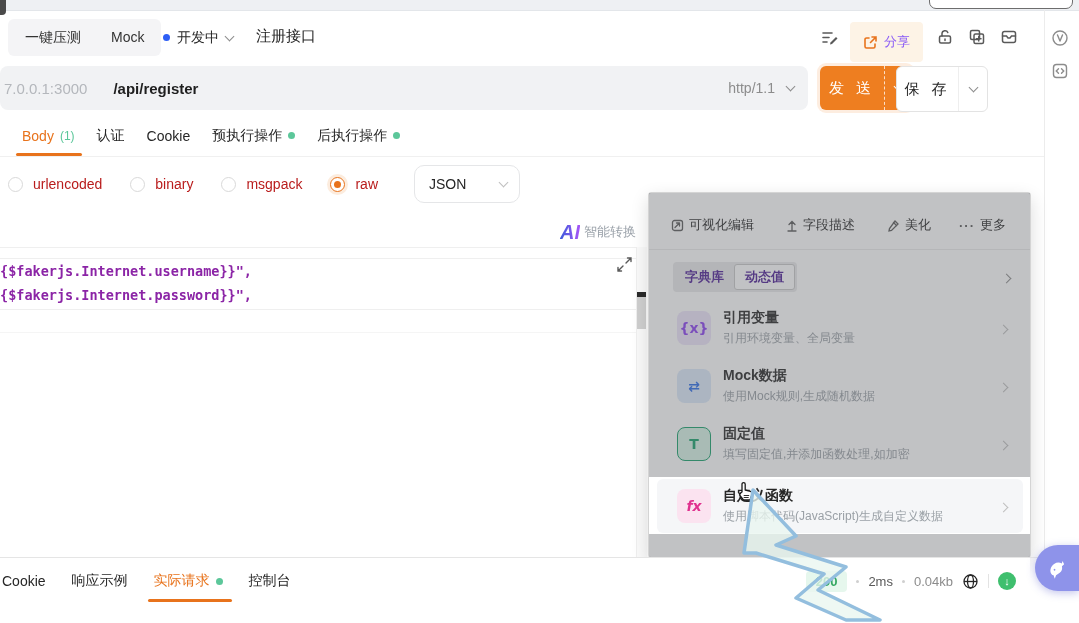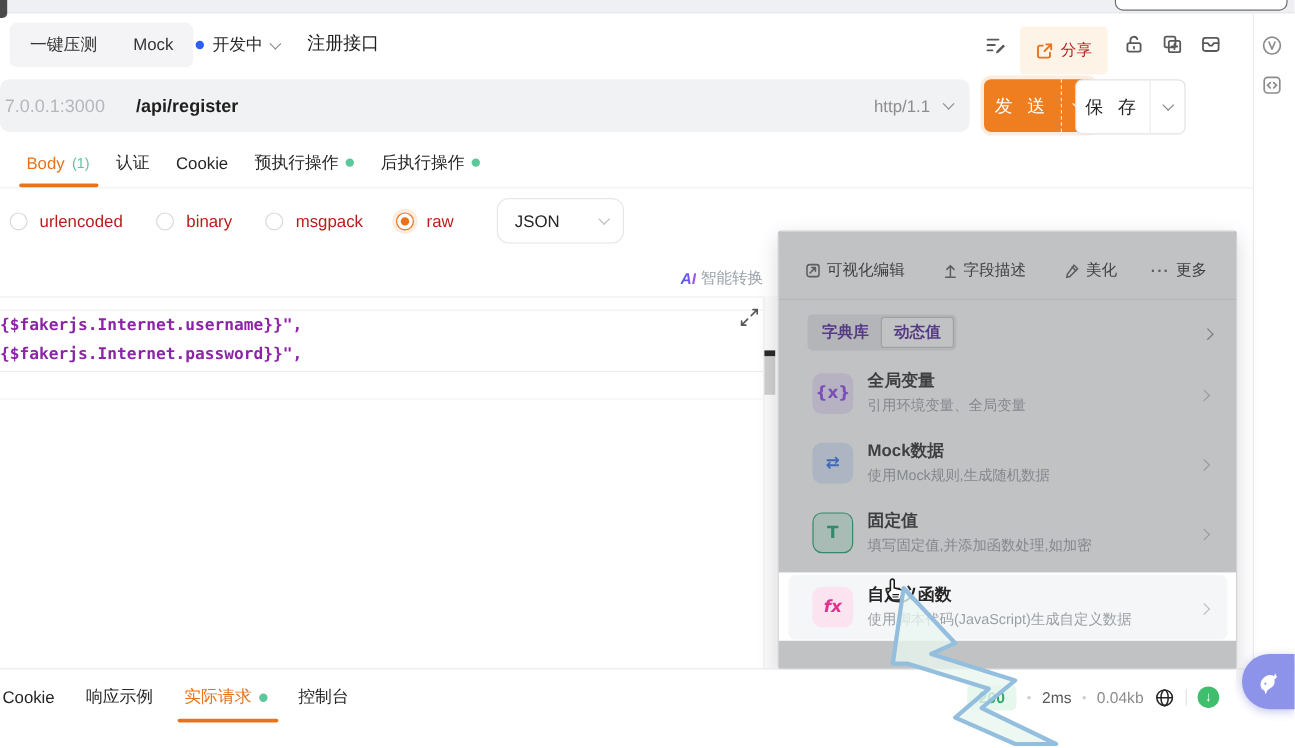--- a/index.html
+++ b/index.html
@@ -17,21 +17,21 @@
   .hdr-tab{padding:0 15px;font-size:14px;color:#333;line-height:37px;cursor:default;}
   .status{left:163px;top:19px;height:37px;display:flex;align-items:center;gap:7px;}
   .bdot{width:7px;height:7px;border-radius:50%;background:#2d5ef5;display:inline-block;}
   .gdot{width:7px;height:7px;border-radius:50%;background:#5cc79a;display:inline-block;}
   .chev{width:6px;height:6px;border-right:1.5px solid #8c8c8c;border-bottom:1.5px solid #8c8c8c;
         display:inline-block;transform:rotate(45deg);margin-top:-3px;}
   .chev-r{transform:rotate(-45deg);margin-top:0;}
   .page-title{left:256px;top:27px;font-size:15px;color:#1f1f1f;}
   .icon-btn{color:#595959;display:flex;align-items:center;justify-content:center;}
   .share-btn{left:850px;top:22px;height:40px;padding:0 13px;background:#fdf3e6;border-radius:4px;
-             display:flex;align-items:center;gap:6px;color:#b91c1c;font-size:13px;}
+             display:flex;align-items:center;gap:6px;color:#8b5cf6;font-size:13px;}
   .side-divider{left:1044px;top:10px;width:1px;height:547px;background:#ececec;}
 
   
   .url-input{left:0;top:66px;width:808px;height:44px;background:#f1f2f4;border-radius:8px;display:flex;align-items:center;}
   .host{color:#b4b7bc;font-size:15px;margin-left:4px;}
   .path{color:#1f1f1f;font-size:15px;font-weight:bold;margin-left:26px;}
   .proto{margin-left:auto;margin-right:14px;display:flex;align-items:center;gap:12px;color:#8c8c8c;font-size:14px;}
   .send-btn{left:820px;top:66px;width:92px;height:44px;background:#ee7e20;border-radius:6px;display:flex;
             box-shadow:0 0 0 3px rgba(238,126,32,.14);color:#fff;}
   .send-main{width:64px;display:flex;align-items:center;justify-content:center;font-size:15px;letter-spacing:4px;border-right:1px dashed rgba(255,255,255,.75);}
@@ -53,21 +53,21 @@
   .radio{width:15px;height:15px;border-radius:50%;border:1px solid #d9d9d9;background:#fff;display:inline-block;box-sizing:border-box;}
   .radio.on{border:1px solid #e8731c;position:relative;box-shadow:0 0 0 3px rgba(238,126,32,.15);}
   .radio.on::after{content:"";position:absolute;inset:3px;background:#e8731c;border-radius:50%;}
   .rlabel{margin-right:18px;color:#b91c1c;}
   .fmt-select{width:104px;height:36px;border:1px solid #e5e6e8;border-radius:10px;background:#fff;display:flex;align-items:center;margin-left:8px;}
   .fmt-select span.val{margin-left:14px;}
   .fmt-select .chev{margin-left:auto;margin-right:12px;border-color:#bfbfbf;}
 
   
   .ai-row{left:0;top:218px;width:636px;height:28px;display:flex;align-items:center;justify-content:flex-end;gap:4px;}
-  .ai-grad{font-weight:bold;font-size:13px;font-style:italic;background:linear-gradient(90deg,#3b5bdb,#a855f7);
+  .ai-grad{font-weight:bold;font-size:20px;font-style:italic;background:linear-gradient(90deg,#3b5bdb,#a855f7);
            -webkit-background-clip:text;background-clip:text;color:transparent;}
   .ai-rest{color:#9aa1a9;font-size:13px;}
   .hline{height:1px;background:#efefef;}
   .code-line{left:0;font-family:"DejaVu Sans Mono",monospace;font-size:13.5px;font-weight:600;color:#8b24a6;white-space:pre;}
   .expand-ico{left:616px;top:256px;}
   .scroll-track{left:636px;top:247px;width:10px;height:310px;background:#fafafa;border-left:1px solid #efefef;}
   .scroll-thumb{left:637px;top:297px;width:9px;height:32px;background:#cfcfcf;}
   .scroll-cap{left:637px;top:292px;width:9px;height:5px;background:#2a2a2a;}
 
   
@@ -298,21 +298,21 @@
       <div class="seg-wrap">
         <div class="seg">字典库</div>
         <div class="seg sel">动态值</div>
       </div>
       <span class="seg-chev"><span class="chev chev-r"></span></span>
     </div>
 
     <div class="dv-item" style="top:108px;">
       <div class="dv-icon" style="background: rgb(237, 228, 251); color: rgb(138, 63, 240);">{x}</div>
       <div class="dv-txt">
-        <span class="dv-title">全局变量</span>
+        <span class="dv-title">引用变量</span>
         <span class="dv-desc">引用环境变量、全局变量</span>
       </div>
       <span class="dv-chev"><span class="chev chev-r"></span></span>
     </div>
     <div class="dv-item" style="top:166px;">
       <div class="dv-icon" style="background: rgb(220, 233, 251); color: rgb(43, 109, 232);">⇄</div>
       <div class="dv-txt">
         <span class="dv-title">Mock数据</span>
         <span class="dv-desc">使用Mock规则,生成随机数据</span>
       </div>

